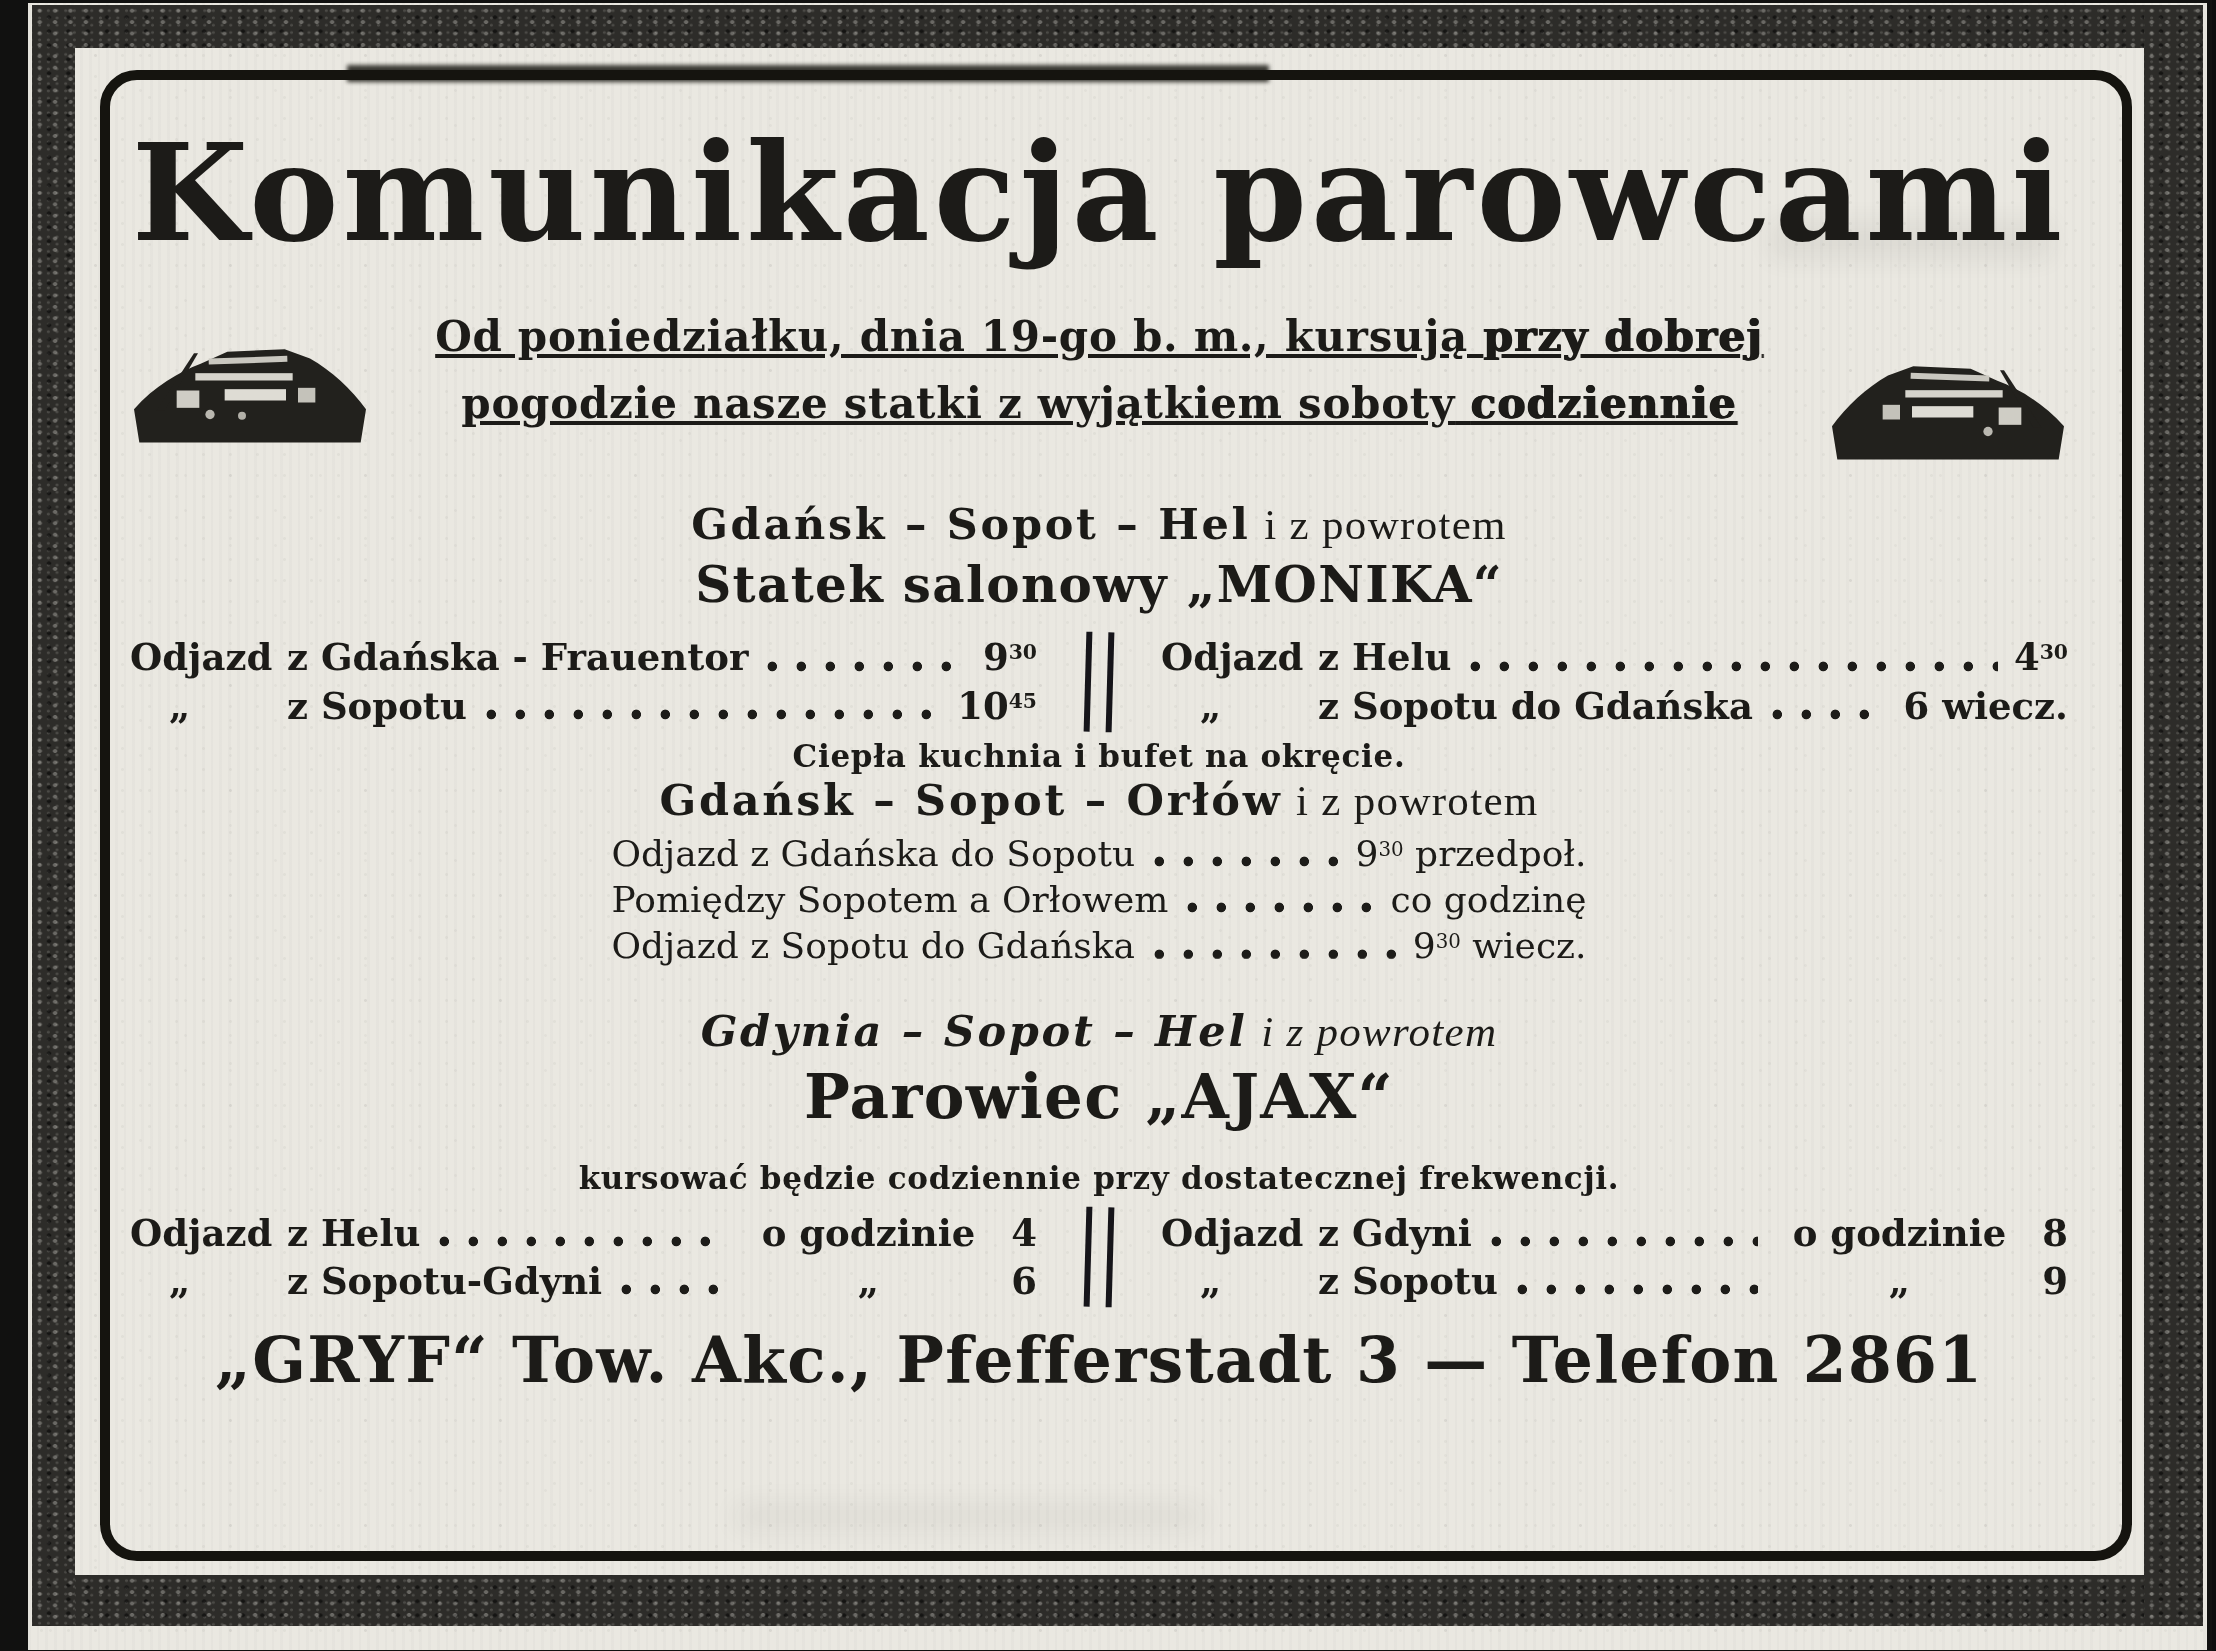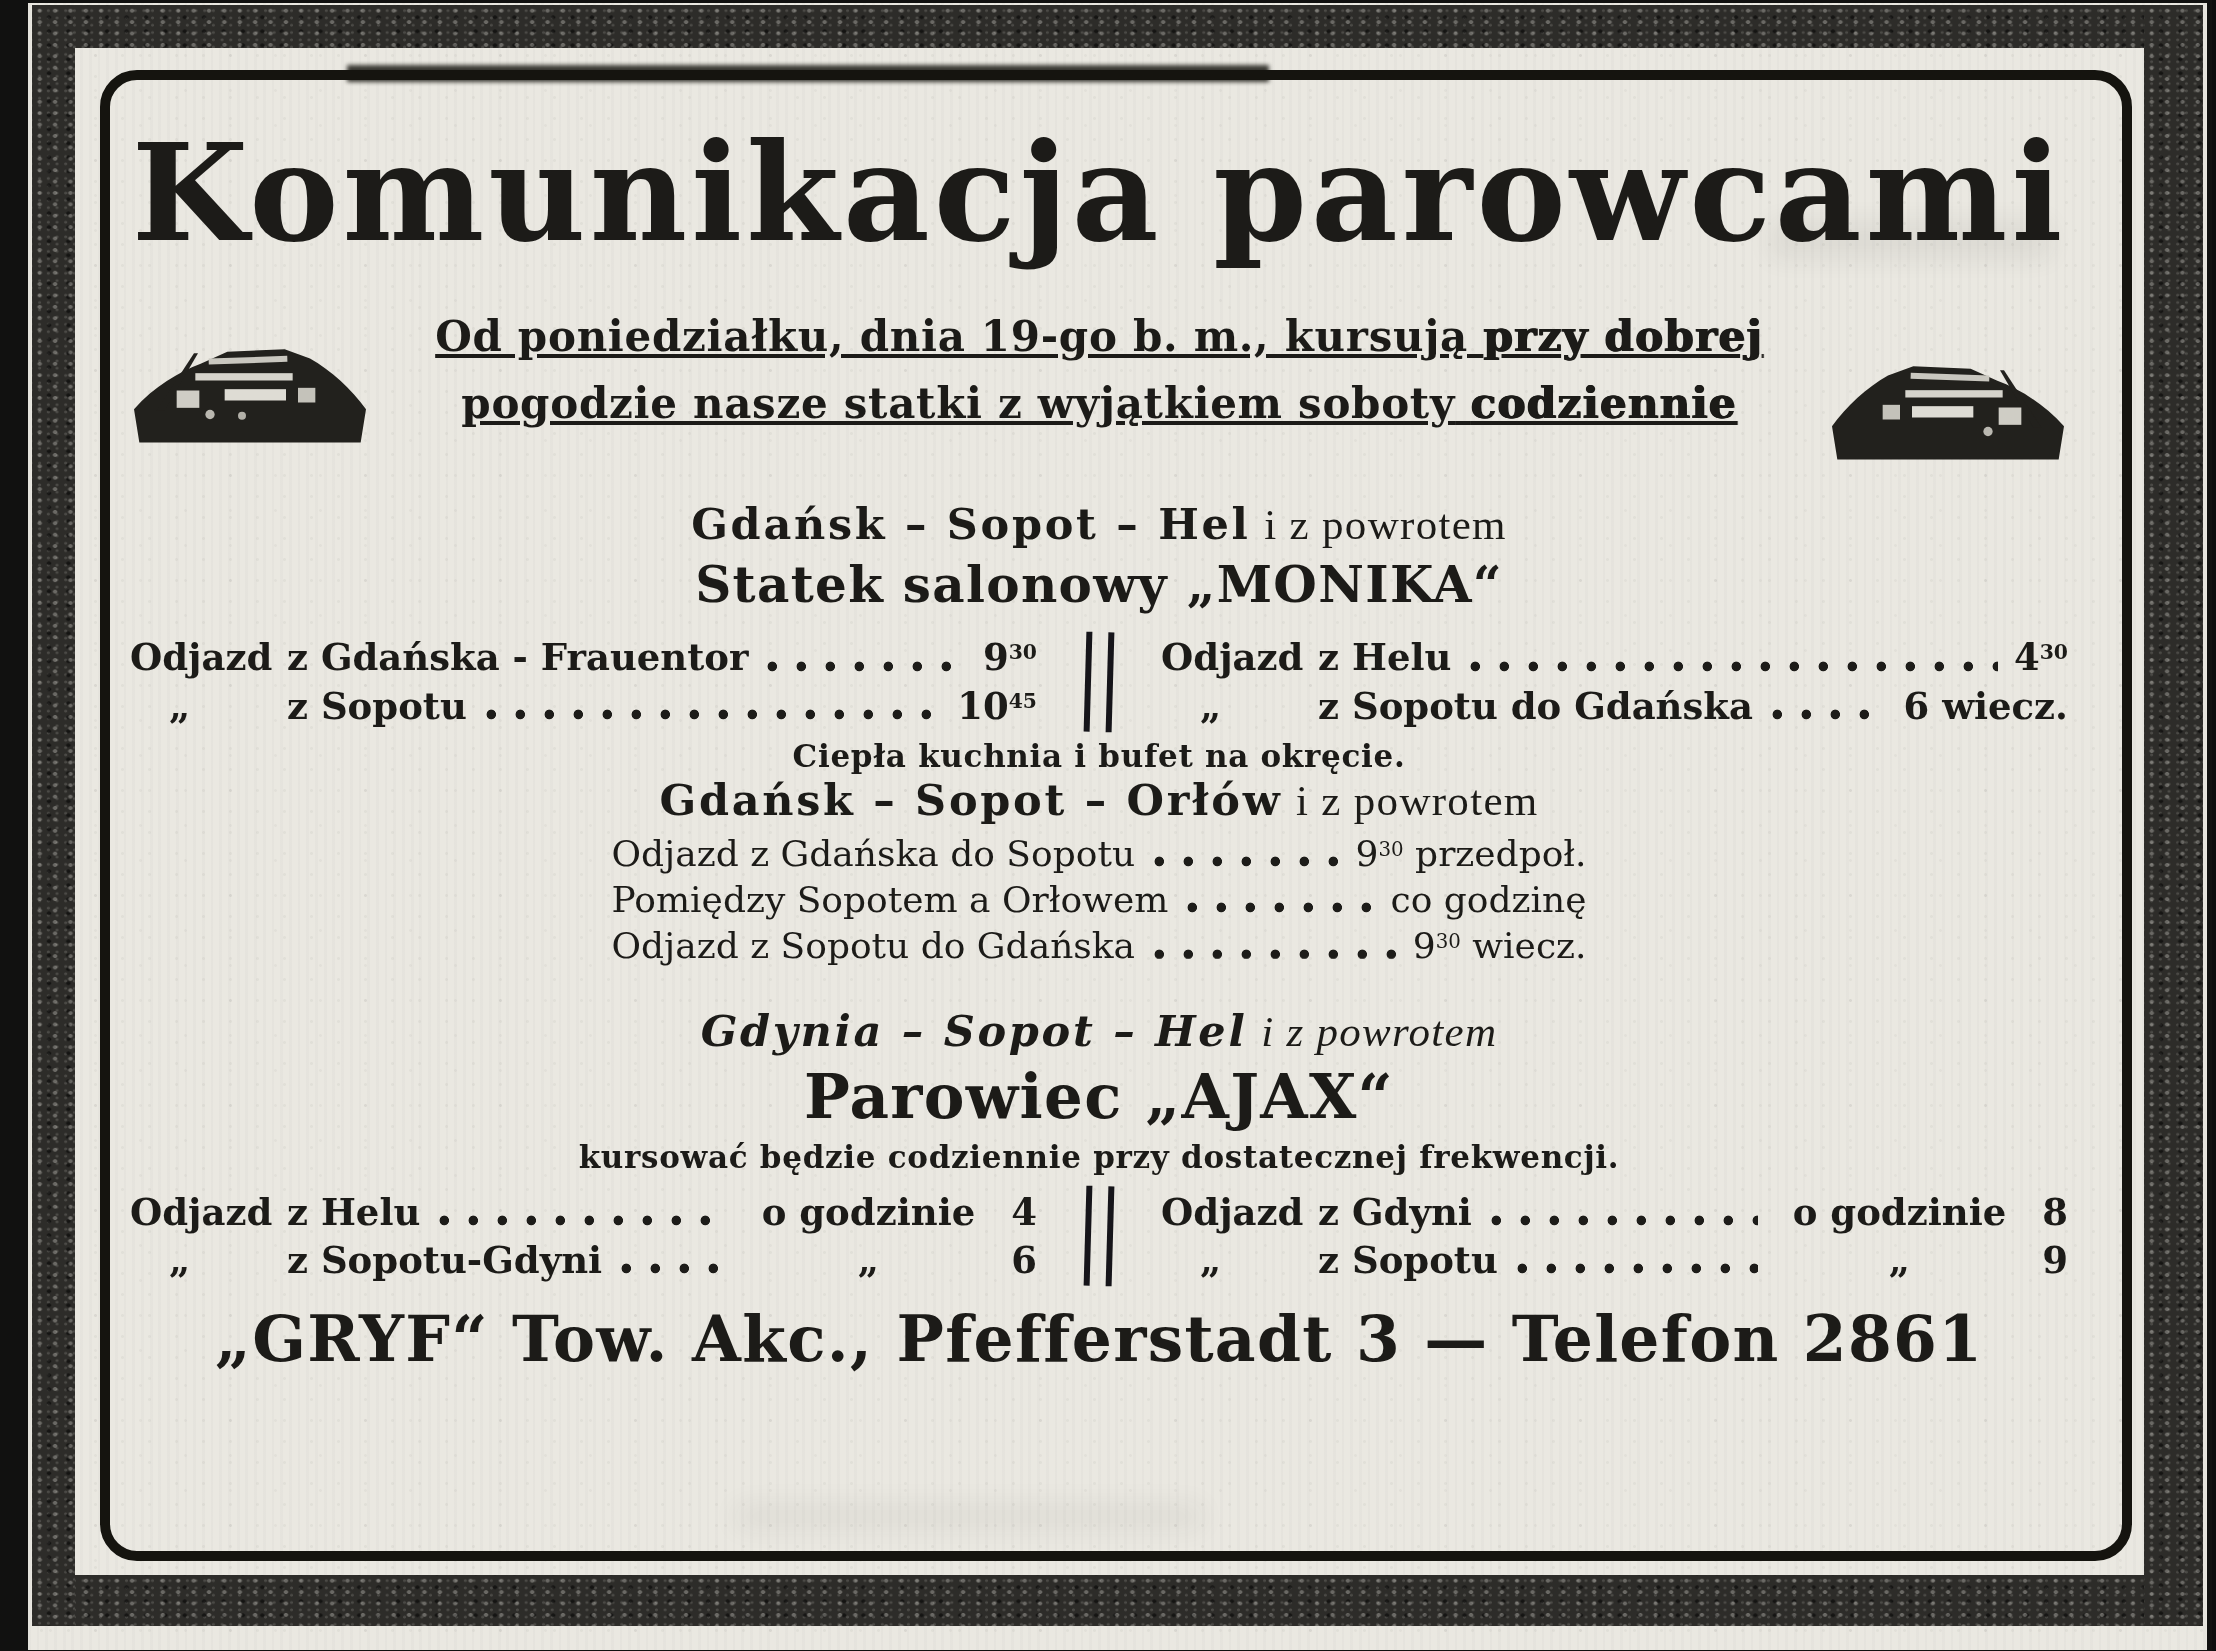--- a/index.html
+++ b/index.html
@@ -63,21 +63,21 @@
     background-image:radial-gradient(circle at 5.3px 5.3px, #1d1c19 4.3px, transparent 5.1px);
     background-size:29px 10.7px;background-repeat:repeat-x;}
   .time{flex:none;}
   .sup{font-size:0.55em;vertical-align:0.52em;letter-spacing:0;}
   .tcell{flex:none;display:flex;width:294px;}
   .t1{flex:1;text-align:center;}
   .t2{flex:none;width:43px;text-align:right;}
   .dbl{flex:none;align-self:center;width:16px;height:100px;margin-top:0;
     border-left:6.7px solid #16151a;border-right:6.7px solid #16151a;transform:rotate(1.6deg);}
   .note{margin-top:6.7px;font-size:31px;font-weight:bold;line-height:1.2;letter-spacing:0.7px;}
-  .note.ajax{margin-top:4px;}
+  .note.ajax{margin-top:25px;}
 
   .jtable{width:975px;margin:4px auto 16px;font-size:36px;font-weight:normal;line-height:1.28;}
 
   .footer{margin-top:16px;font-size:63px;font-weight:bold;line-height:1.2;letter-spacing:1.3px;}
 </style>
 </head>
 <body>
 
 <div class="page">
   <div class="paper"></div>

